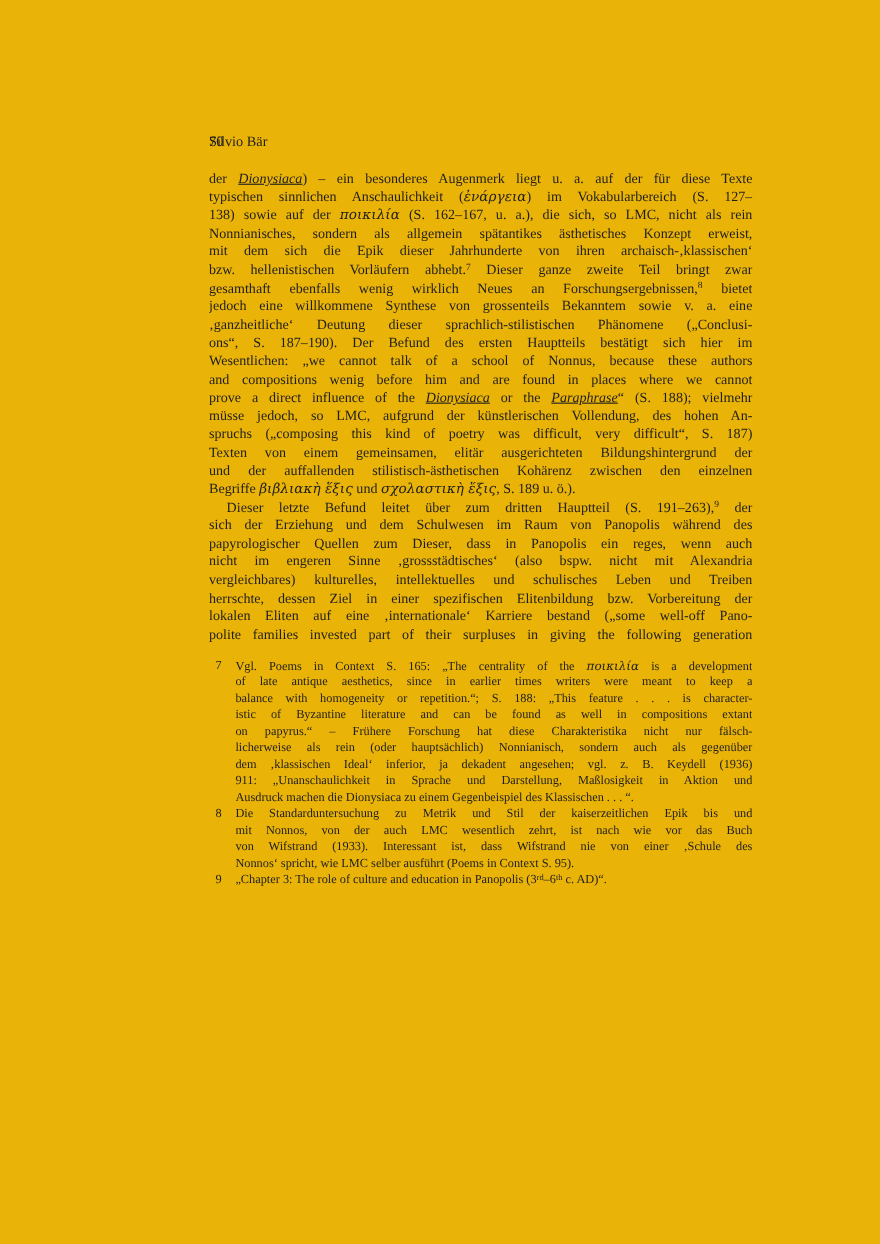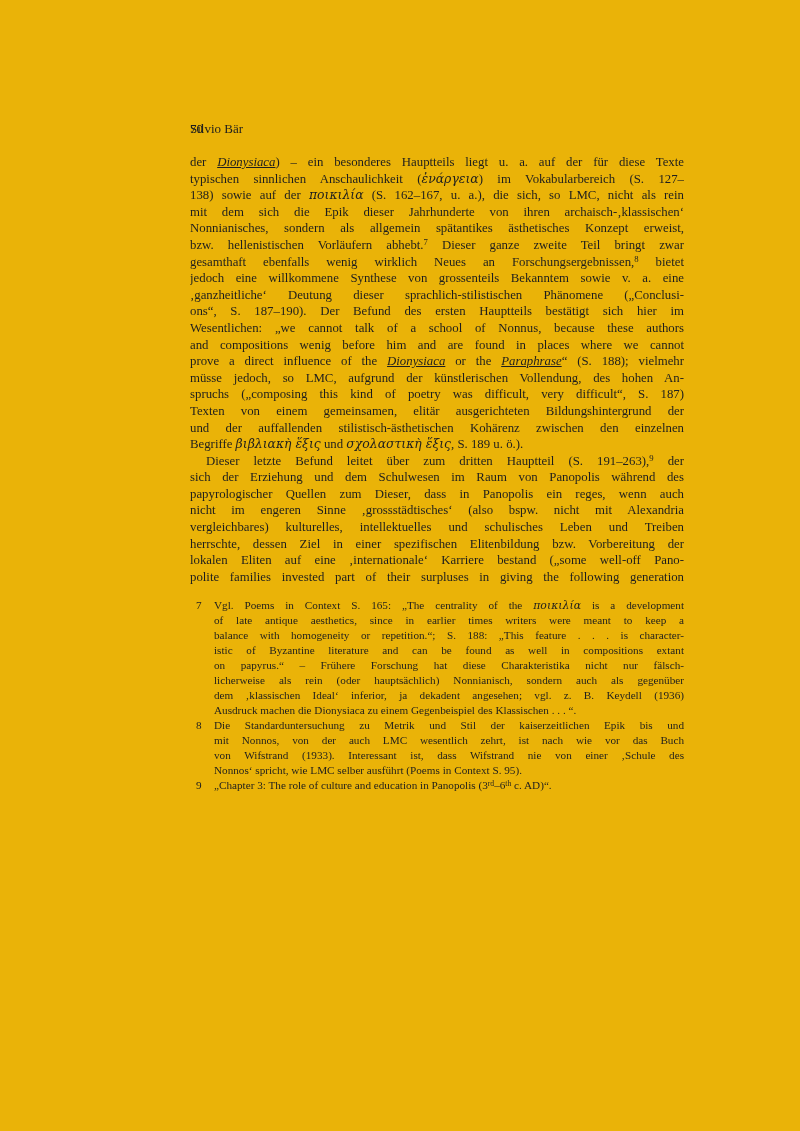--- a/index.html
+++ b/index.html
@@ -48,25 +48,25 @@
 <body>
 
 <div class="page">
   <div class="content">
     <div class="runhead">
       <span class="pagenum">70</span>
       <span class="runtitle">Silvio Bär</span>
     </div>
     <div class="bodytext" id="bodytext">
         <div class="paragraph">
-          <div class="line"><span>der </span><span class="italic">Dionysiaca</span><span>) – ein besonderes Hauptteils liegt u. a. auf der für diese Texte</span></div>
+          <div class="line"><span>der </span><span class="italic">Dionysiaca</span><span>) – ein besonderes Augenmerk liegt u. a. auf der für diese Texte</span></div>
           <div class="line"><span>typischen sinnlichen Anschaulichkeit (</span><span class="greek">ἐνάργεια</span><span>) im Vokabularbereich (S. 127–</span></div>
           <div class="line"><span>138) sowie auf der </span><span class="greek">ποικιλία</span><span> (S. 162–167, u. a.), die sich, so LMC, nicht als rein</span></div>
+          <div class="line"><span>Nonnianisches, sondern als allgemein spätantikes ästhetisches Konzept erweist,</span></div>
           <div class="line"><span>mit dem sich die Epik dieser Jahrhunderte von ihren archaisch-‚klassischen‘</span></div>
-          <div class="line"><span>Nonnianisches, sondern als allgemein spätantikes ästhetisches Konzept erweist,</span></div>
           <div class="line"><span>bzw. hellenistischen Vorläufern abhebt.</span><span class="sup">7</span><span> Dieser ganze zweite Teil bringt zwar</span></div>
           <div class="line"><span>gesamthaft ebenfalls wenig wirklich Neues an Forschungsergebnissen,</span><span class="sup">8</span><span> bietet</span></div>
           <div class="line"><span>jedoch eine willkommene Synthese von grossenteils Bekanntem sowie v. a. eine</span></div>
           <div class="line"><span>‚ganzheitliche‘ Deutung dieser sprachlich-stilistischen Phänomene („Conclusi-</span></div>
           <div class="line"><span>ons“, S. 187–190). Der Befund des ersten Hauptteils bestätigt sich hier im</span></div>
           <div class="line"><span>Wesentlichen: „we cannot talk of a school of Nonnus, because these authors</span></div>
           <div class="line"><span>and compositions wenig before him and are found in places where we cannot</span></div>
           <div class="line"><span>prove a direct influence of the </span><span class="italic">Dionysiaca</span><span> or the </span><span class="italic">Paraphrase</span><span>“ (S. 188); vielmehr</span></div>
           <div class="line"><span>müsse jedoch, so LMC, aufgrund der künstlerischen Vollendung, des hohen An-</span></div>
           <div class="line"><span>spruchs („composing this kind of poetry was difficult, very difficult“, S. 187)</span></div>
@@ -88,20 +88,21 @@
     <div class="footnotes" id="footnotes">
         <div class="footnote">
           <span class="fn-marker">7</span>
           <div class="line"><span>Vgl. Poems in Context S. 165: „The centrality of the </span><span class="greek">ποικιλία</span><span> is a development</span></div>
           <div class="line"><span>of late antique aesthetics, since in earlier times writers were meant to keep a</span></div>
           <div class="line"><span>balance with homogeneity or repetition.“; S. 188: „This feature . . . is character-</span></div>
           <div class="line"><span>istic of Byzantine literature and can be found as well in compositions extant</span></div>
           <div class="line"><span>on papyrus.“ – Frühere Forschung hat diese Charakteristika nicht nur fälsch-</span></div>
           <div class="line"><span>licherweise als rein (oder hauptsächlich) Nonnianisch, sondern auch als gegenüber</span></div>
           <div class="line"><span>dem ‚klassischen Ideal‘ inferior, ja dekadent angesehen; vgl. z. B. Keydell (1936)</span></div>
+          <div class="line"><span>911: „Unanschaulichkeit in Sprache und Darstellung, Maßlosigkeit in Aktion und</span></div>
           <div class="line last"><span>Ausdruck machen die Dionysiaca zu einem Gegenbeispiel des Klassischen . . . “.</span></div>
         </div>
         <div class="footnote">
           <span class="fn-marker">8</span>
           <div class="line"><span>Die Standarduntersuchung zu Metrik und Stil der kaiserzeitlichen Epik bis und</span></div>
           <div class="line"><span>mit Nonnos, von der auch LMC wesentlich zehrt, ist nach wie vor das Buch</span></div>
           <div class="line"><span>von Wifstrand (1933). Interessant ist, dass Wifstrand nie von einer ‚Schule des</span></div>
           <div class="line last"><span>Nonnos‘ spricht, wie LMC selber ausführt (Poems in Context S. 95).</span></div>
         </div>
         <div class="footnote">

